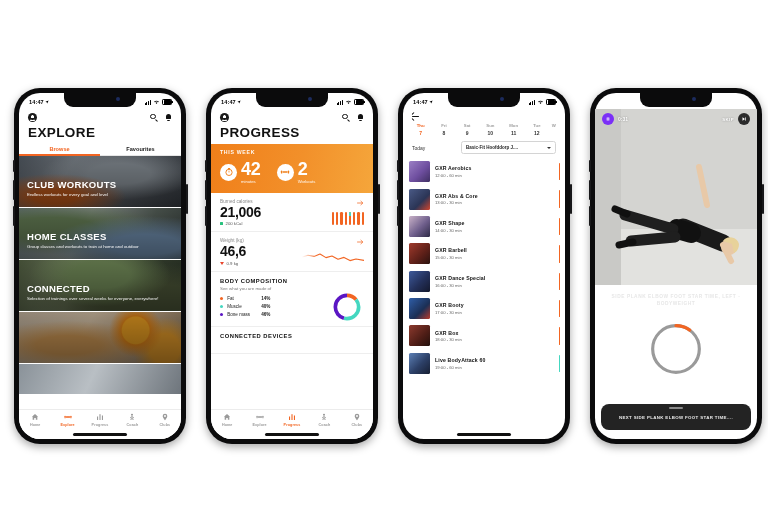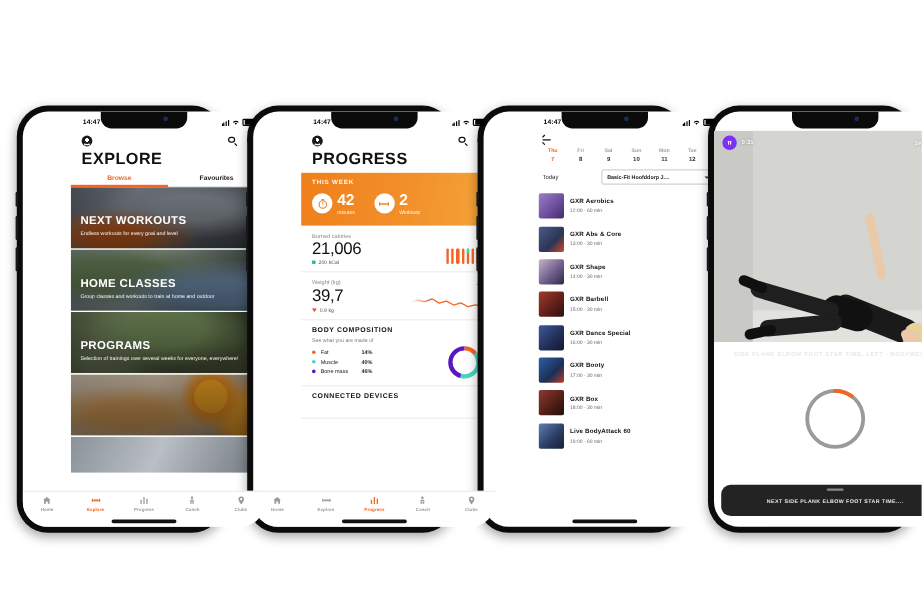--- a/index.html
+++ b/index.html
@@ -20,21 +20,20 @@
     box-shadow: 0 3px 9px rgba(0,0,0,.35);
     padding: 5px;
     box-sizing: border-box;
   }
   .phone .screen {
     position: relative;
     width: 100%; height: 100%;
     border-radius: 21px;
     overflow: hidden;
     background: #fff;
-    padding-left: 40px;
   }
   .side-btn {
     position: absolute; left: -1.5px; width: 2px; background: #18181a; border-radius: 2px;
   }
   .side-btn.b1 { top: 72px; height: 12px; }
   .side-btn.b2 { top: 92px; height: 20px; }
   .side-btn.b3 { top: 118px; height: 20px; }
   .side-btn.r1 { left: auto; right: -1.5px; top: 96px; height: 30px; }
 
   
@@ -137,26 +136,26 @@
   .nav-ic { height: 8px; display: flex; align-items: center; justify-content: center; }
   .nav-ic svg { width: 8px; height: 8px; }
 
   
   .week-card { background: linear-gradient(100deg,#f07f1a 0%,#f2902a 55%,#f5a63b 100%); padding: 5px 9px 9px; }
   .week-ttl { font-size: 5.2px; font-weight: bold; letter-spacing: .7px; color: #fff; opacity: .95; }
   .week-stats { display: flex; gap: 16px; margin-top: 6px; }
   .wstat { display: flex; align-items: center; gap: 4px; }
   .wcirc { width: 17px; height: 17px; border-radius: 50%; background: #fff; display:flex; align-items:center; justify-content:center; }
   .wcirc svg { width: 10px; height: 10px; }
-  .wnum { font-size: 13px; font-weight: bold; color: #fff; line-height: .95; letter-spacing: -.2px; }
+  .wnum { font-size: 18px; font-weight: bold; color: #fff; line-height: .95; letter-spacing: -.2px; }
   .wlbl { font-size: 4.2px; color: #fff; opacity: .95; margin-top: .5px; }
 
   .srow { padding: 6px 9px 5px; border-bottom: .6px solid #eee; position: relative; }
   .srow .k { font-size: 4.7px; color: #8a8a8a; }
-  .srow .v { font-size: 14px; font-weight: normal; color: #111; letter-spacing: -.3px; margin-top: 1px; line-height: 1; }
+  .srow .v { font-size: 14px; font-weight: bold; color: #111; letter-spacing: -.3px; margin-top: 1px; line-height: 1; }
   .srow .d { font-size: 4.3px; color: #555; margin-top: 2.5px; display: flex; align-items: center; gap: 2.5px; }
   .dot-g { width: 3px; height: 3px; background: #29c17e; border-radius: .6px; }
   .tri-d { width: 0; height: 0; border-left: 2px solid transparent; border-right: 2px solid transparent; border-top: 3px solid #e8452c; }
   .arrow-r { position: absolute; right: 9px; top: 7px; width: 7px; height: 6px; }
   .mini-bars { position: absolute; right: 9px; bottom: 6px; display: flex; align-items: flex-end; gap: 2px; height: 13px; }
   .mini-bars i { display: block; width: 2.3px; height: 13px; background: #f26522; border-radius: 1.2px; }
   .mini-bars i.hl { background: #f26522; position: relative; }
   .mini-bars i.hl::before { content:''; position:absolute; left:0; top:0; width:100%; height:4px; background:#44d7c0; border-radius:1.2px 1.2px 0 0; }
   .spark { position: absolute; right: 9px; bottom: 5px; width: 62px; height: 16px; }
 
@@ -295,37 +294,37 @@
         <div class="tab">Favourites</div>
         <span class="tab-rail"></span>
         <span class="tab-underline"></span>
       </div>
 
       <div class="cards">
         <div class="card">
           <div class="ph ph-club"></div>
             <div class="shade"></div>
           <div class="txt">
-            <div class="ttl">NEXT WORKOUTS</div>
+            <div class="ttl">CLUB WORKOUTS</div>
             <div class="sub">Endless workouts for every goal and level</div>
           </div>
         </div>
         <div class="card">
           <div class="ph ph-home"></div>
             <div class="shade"></div>
           <div class="txt">
             <div class="ttl">HOME CLASSES</div>
             <div class="sub">Group classes and workouts to train at home and outdoor</div>
           </div>
         </div>
         <div class="card">
           <div class="ph ph-prog"></div>
             <div class="shade"></div>
           <div class="txt">
-            <div class="ttl">PROGRAMS</div>
+            <div class="ttl">CONNECTED</div>
             <div class="sub">Selection of trainings over several weeks for everyone, everywhere!</div>
           </div>
         </div>
         <div class="card">
           <div class="ph ph-nutr"></div>
             <div class="shade"></div>
         </div>
         <div class="card" style="height:30px">
           <div class="ph ph-extra"></div>
         </div>
@@ -479,21 +478,21 @@
             <i></i>
             <i class="hl"></i>
             <i></i>
             <i></i>
             <i></i>
         </div>
       </div>
 
       <div class="srow">
         <div class="k">Weight (kg)</div>
-        <div class="v">39,7</div>
+        <div class="v">46,6</div>
         <div class="d">
           <span class="tri-d"></span>
           <span>0.9 kg</span>
         </div>
         <svg class="arrow-r" viewBox="0 0 14 12">
             <path d="M1 6h10M7.8 2.4 11.6 6l-3.8 3.6" stroke="#f26522" stroke-width="1.5" fill="none" stroke-linecap="round" stroke-linejoin="round"></path>
           </svg>
         <svg class="spark" viewBox="0 0 62 16" preserveAspectRatio="none">
           <defs>
               <linearGradient id="sg" x1="0" y1="0" x2="1" y2="0">

